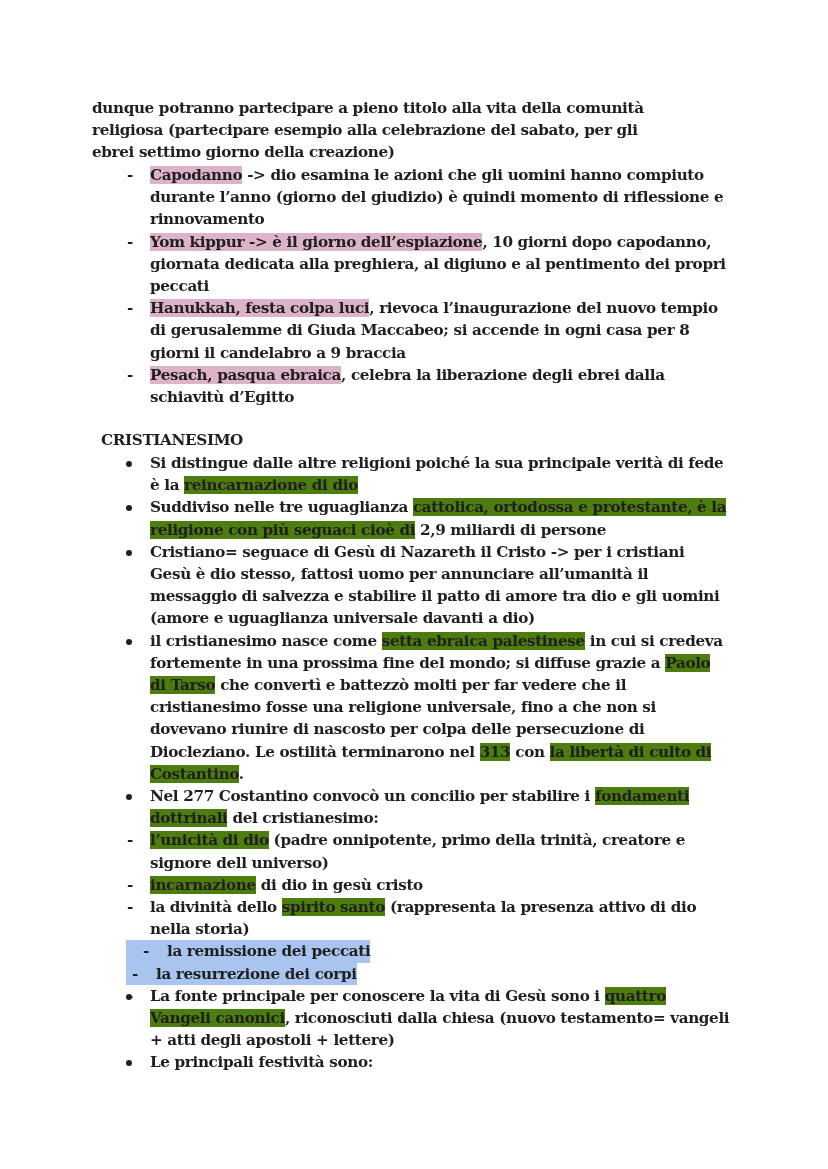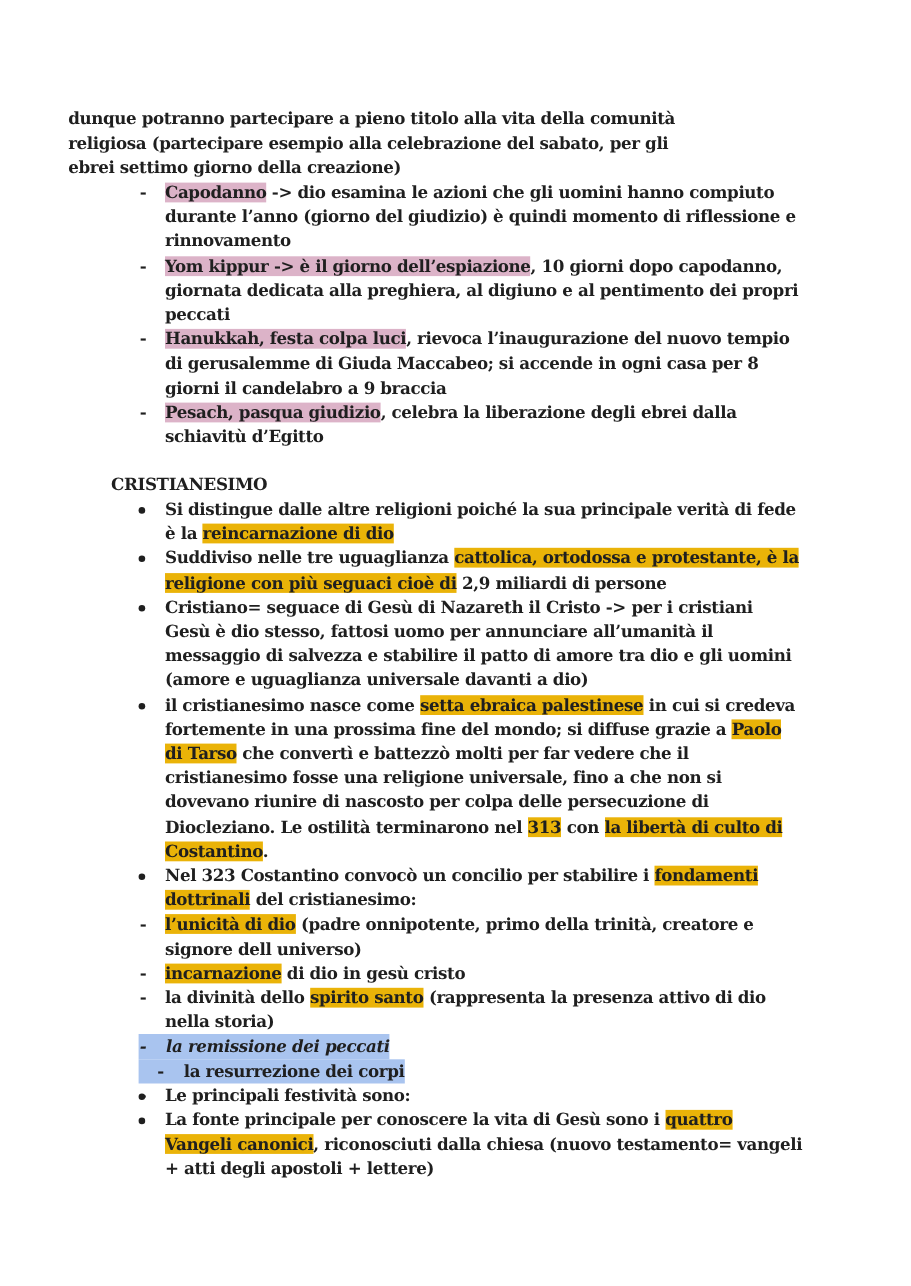--- a/index.html
+++ b/index.html
@@ -8,23 +8,23 @@
     position: absolute; left: 0; top: 0; width: 828px; height: 1169px;
     font-family: "DejaVu Serif", serif;
     font-size: 15.2px; font-weight: bold; color: #1f1f1f;
     letter-spacing: -0.35px;
     line-height: 22.2px;
   }
   .block { position: absolute; left: 0; width: 828px; }
   .item { position: relative; padding-left: 150px; width: 580px; }
   .marker { position: absolute; left: 127px; top: 0; }
   .dot { position: absolute; left: 126px; top: 9px; width: 6px; height: 6px; border-radius: 50%; background: #1f1f1f; }
-  .cont { padding-left: 62px; width: 580px; }
+  .cont { padding-left: 92px; width: 580px; }
   .hl-pink { background: #dcb3c8; text-align: right; }
-  .hl-blue { background: #eab308; }
+  .hl-blue { background: #4d7c0f; }
   .heading { position: absolute; left: 101px; top: 429px; }
   .fullhl { background: #a9c4ef; display: inline-block; margin-left: -23px; padding-left: 23px; }
 </style>
 </head>
 <body>
 
 <div class="page">
 
   <div class="block" style="top:97px;">
     <div class="cont">dunque potranno partecipare a pieno titolo alla vita della comunità religiosa (partecipare esempio alla celebrazione del sabato, per gli ebrei settimo giorno della creazione)</div>
@@ -38,21 +38,21 @@
     <div class="item">
       <span class="marker">-</span>
       <span class="hl-pink">Yom kippur -&gt; è il giorno dell’espiazione</span><span>, 10 giorni dopo capodanno, giornata dedicata alla preghiera, al digiuno e al pentimento dei propri peccati</span>
     </div>
     <div class="item">
       <span class="marker">-</span>
       <span class="hl-pink">Hanukkah, festa colpa luci</span><span>, rievoca l’inaugurazione del nuovo tempio di gerusalemme di Giuda Maccabeo; si accende in ogni casa per 8 giorni il candelabro a 9 braccia</span>
     </div>
     <div class="item">
       <span class="marker">-</span>
-      <span class="hl-pink">Pesach, pasqua giudizio</span><span>, celebra la liberazione degli ebrei dalla schiavitù d’Egitto</span>
+      <span class="hl-pink">Pesach, pasqua ebraica</span><span>, celebra la liberazione degli ebrei dalla schiavitù d’Egitto</span>
     </div>
   </div>
 
   <div class="heading">CRISTIANESIMO</div>
 
   <div class="block" style="top:452px;">
 
     <div class="item">
       <span class="dot"></span>
       <span>Si distingue dalle altre religioni poiché la sua principale verità di fede è la </span><span class="hl-blue">reincarnazione di dio</span>
@@ -68,54 +68,54 @@
       <span>Cristiano= seguace di Gesù di Nazareth il Cristo -&gt; per i cristiani Gesù è dio stesso, fattosi uomo per annunciare all’umanità il messaggio di salvezza e stabilire il patto di amore tra dio e gli uomini  (amore e uguaglianza universale davanti a dio)</span>
     </div>
 
     <div class="item">
       <span class="dot"></span>
       <span>il cristianesimo nasce come </span><span class="hl-blue">setta ebraica palestinese</span><span> in cui si credeva fortemente in una prossima fine del mondo; si diffuse grazie a </span><span class="hl-blue">Paolo di Tarso</span><span> che convertì e battezzò molti per far vedere che il cristianesimo fosse una religione universale, fino a che non si dovevano riunire di nascosto per colpa delle persecuzione di Diocleziano. Le ostilità terminarono nel </span><span class="hl-blue">313</span><span> con </span><span class="hl-blue">la libertà di culto di Costantino</span><span>.</span>
     </div>
 
     <div class="item">
       <span class="dot"></span>
-      <span>Nel 323 Costantino convocò un concilio per stabilire i </span><span class="hl-blue">fondamenti dottrinali</span><span> del cristianesimo:</span>
+      <span>Nel 277 Costantino convocò un concilio per stabilire i </span><span class="hl-blue">fondamenti dottrinali</span><span> del cristianesimo:</span>
     </div>
 
     <div class="item">
       <span class="marker">-</span>
       <span class="hl-blue">l’unicità di dio</span><span> (padre onnipotente, primo della trinità, creatore e signore dell universo)</span>
     </div>
 
     <div class="item">
       <span class="marker">-</span>
       <span class="hl-blue">incarnazione</span><span> di dio in gesù cristo</span>
     </div>
 
     <div class="item">
       <span class="marker">-</span>
       <span>la divinità dello </span><span class="hl-blue">spirito santo</span><span> (rappresenta la presenza attivo di dio nella storia)</span>
     </div>
 
     <div class="item">
-      <span class="fullhl" style="margin-left:-24px;padding-left:0;font-style:italic;"><span style="display:inline-block;width:24px;text-align:left;padding-left:1px;">-</span><span>la remissione dei peccati</span></span>
+      <span class="fullhl" style="margin-left:-24px;padding-left:16px;"><span style="display:inline-block;width:24px;text-align:left;padding-left:1px;">-</span><span>la remissione dei peccati</span></span>
     </div>
 
     <div class="item">
-      <span class="fullhl" style="margin-left:-24px;padding-left:16px;"><span style="display:inline-block;width:24px;text-align:left;padding-left:1px;">-</span><span>la resurrezione dei corpi</span></span>
+      <span class="fullhl" style="margin-left:-24px;padding-left:5px;"><span style="display:inline-block;width:24px;text-align:left;padding-left:1px;">-</span><span>la resurrezione dei corpi</span></span>
     </div>
 
     <div class="item">
       <span class="marker">-</span>
     </div>
 
     <div class="item">
       <span class="dot"></span>
-      <span>Le principali festività sono:</span>
+      <span>La fonte principale per conoscere la vita di Gesù sono i </span><span class="hl-blue">quattro Vangeli canonici</span><span>, riconosciuti dalla chiesa (nuovo testamento= vangeli + atti degli apostoli + lettere)</span>
     </div>
 
     <div class="item">
       <span class="dot"></span>
-      <span>La fonte principale per conoscere la vita di Gesù sono i </span><span class="hl-blue">quattro Vangeli canonici</span><span>, riconosciuti dalla chiesa (nuovo testamento= vangeli + atti degli apostoli + lettere)</span>
+      <span>Le principali festività sono:</span>
     </div>
 
   </div>
 </div>
 
 </body></html>

